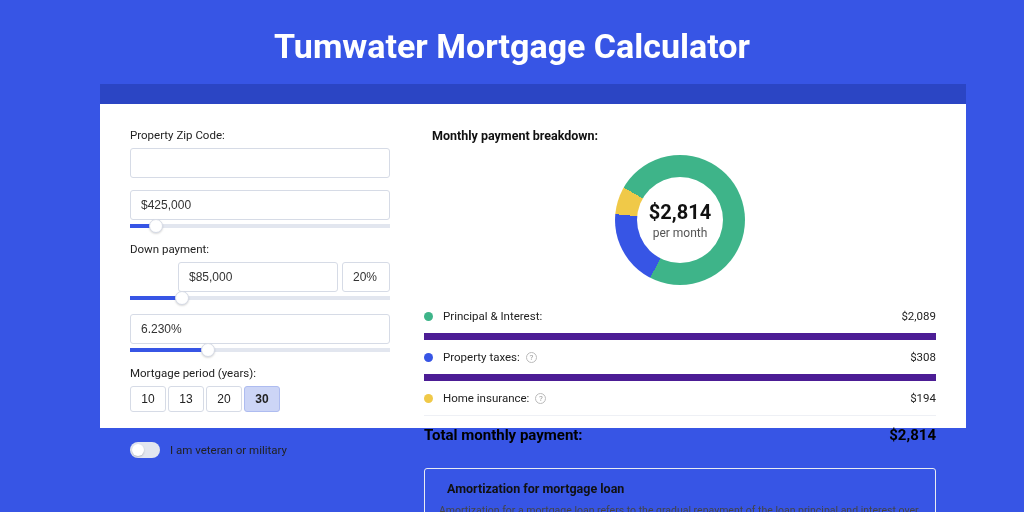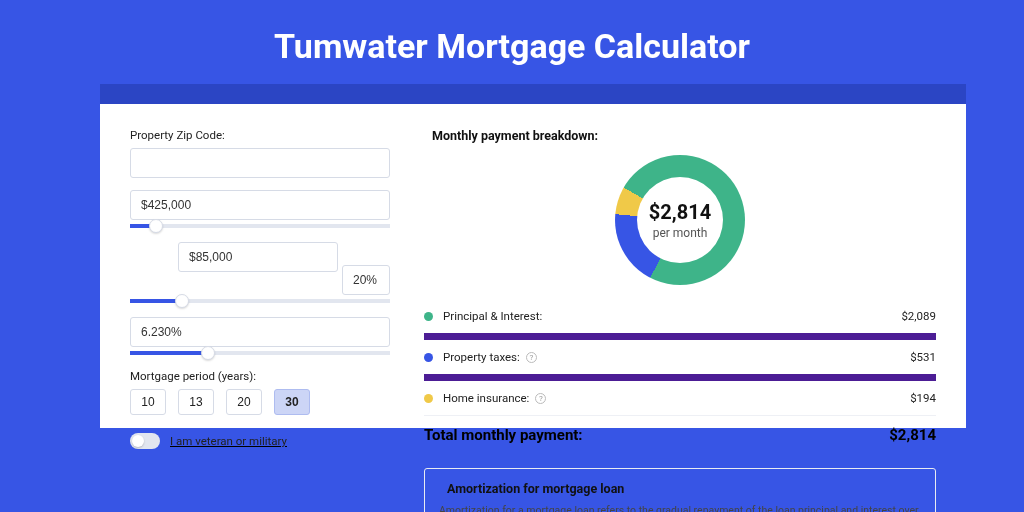--- a/index.html
+++ b/index.html
@@ -46,21 +46,21 @@
     font-size: 12px;
     color: #333;
     background: #fff;
   }
   .row-two {
     display: flex;
     gap: 4px;
     padding-left: 48px;
   }
   .row-two .text-input:first-child { flex: 0 0 160px; }
-  .row-two .text-input:last-child { flex: 1; margin-top: 23px; }
+  .row-two .text-input:last-child { flex: 1; }
   .slider-wrap {
     position: relative;
     height: 4px;
     background: #e2e6ef;
     margin: 4px 0 14px;
   }
   .slider-fill {
     position: absolute;
     left: 0; top: 0; bottom: 0;
     background: #3755E5;
@@ -69,41 +69,40 @@
     position: absolute;
     top: 50%;
     width: 14px; height: 14px;
     border-radius: 50%;
     background: #fff;
     border: 1px solid #d6dbe6;
     box-shadow: 0 1px 2px rgba(0,0,0,.15);
     transform: translate(-50%, -50%);
   }
   .field-block { margin-bottom: 12px; }
-  .period-row { display: flex; gap: 12px; }
+  .period-row { display: flex; gap: 2px; }
   .period-btn {
     width: 36px; height: 26px;
     border: 1px solid #d6dbe6;
     background: #fff;
     border-radius: 3px;
     font-size: 12px;
     color: #222;
     cursor: pointer;
   }
   .period-btn.selected {
     background: #CCD5F6;
     border-color: #aebcf0;
     font-weight: 600;
   }
   .toggle-row {
     display: flex;
     align-items: center;
     gap: 10px;
-    margin-top: 18px;
-    text-decoration: underline;
+    margin-top: 30px;
   }
   .toggle {
     width: 30px; height: 16px;
     border-radius: 10px;
     background: #e2e6ef;
     position: relative;
   }
   .toggle::after {
     content: "";
     position: absolute;
@@ -205,20 +204,21 @@
 
     <div class="field-block">
       <input class="text-input" type="text" value="$425,000" style="">
       <div class="slider-wrap">
         <div class="slider-fill" style="width:10%"></div>
         <div class="slider-thumb" style="left:10%"></div>
       </div>
     </div>
 
     <div class="field-block">
+      <div class="field-label">Down payment:</div>
       <div class="row-two">
         <input class="text-input" type="text" value="$85,000" style="">
         <input class="text-input" type="text" value="20%" style="">
       </div>
       <div class="slider-wrap">
         <div class="slider-fill" style="width:20%"></div>
         <div class="slider-thumb" style="left:20%"></div>
       </div>
     </div>
 
@@ -261,21 +261,21 @@
 
     <div id="legend-rows">
         <div class="legend-row">
           <span class="dot" style="background: rgb(62, 180, 137);"></span>
           <span class="legend-label">Principal &amp; Interest:</span>
           <span class="legend-amount">$2,089</span>
         </div>
         <div class="legend-row">
           <span class="dot" style="background: rgb(55, 85, 229);"></span>
           <span class="legend-label">Property taxes:<span class="info-icon">?</span></span>
-          <span class="legend-amount">$531</span>
+          <span class="legend-amount">$308</span>
         </div>
         <div class="legend-row">
           <span class="dot" style="background: rgb(240, 201, 72);"></span>
           <span class="legend-label">Home insurance:<span class="info-icon">?</span></span>
           <span class="legend-amount">$194</span>
         </div>
       </div>
 
     <div class="total-row">
       <span>Total monthly payment:</span>

